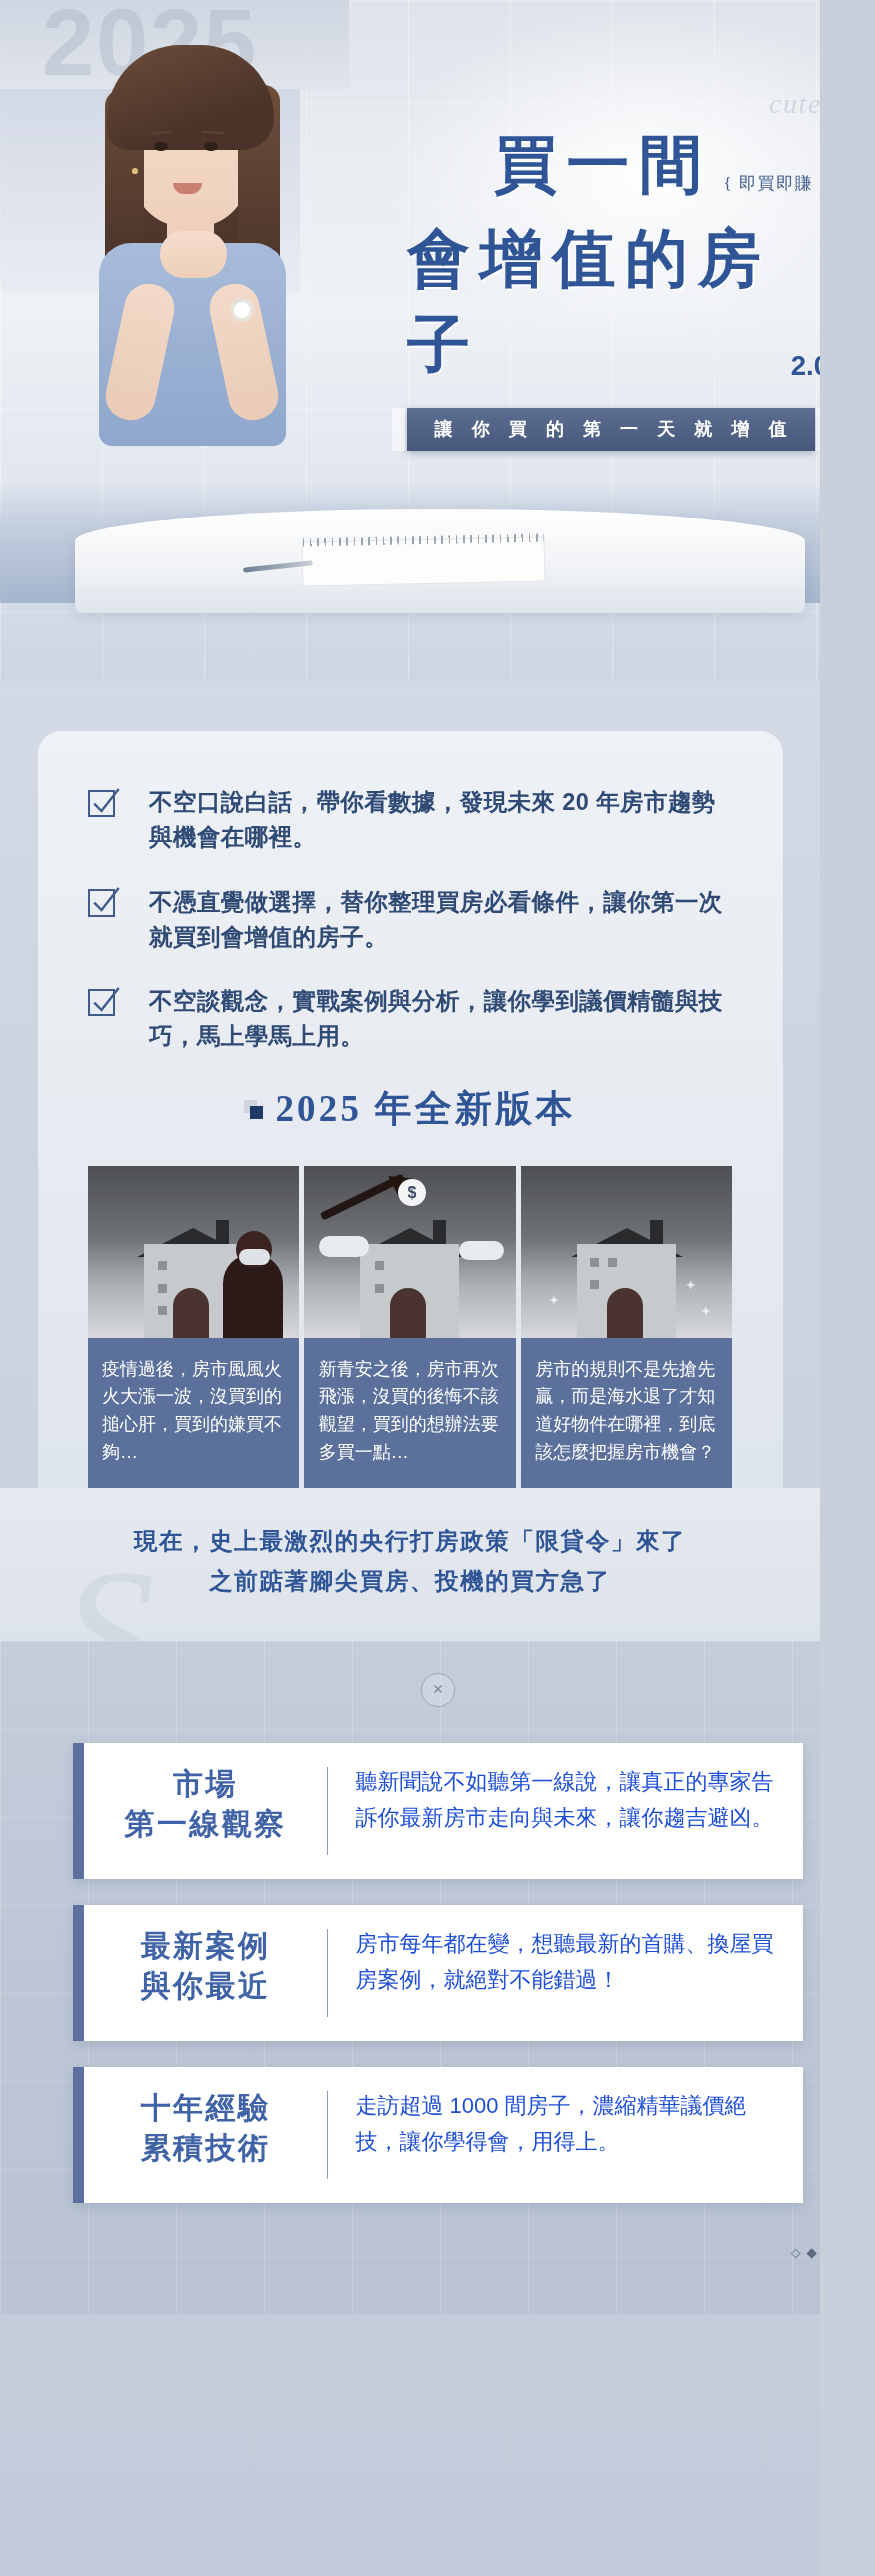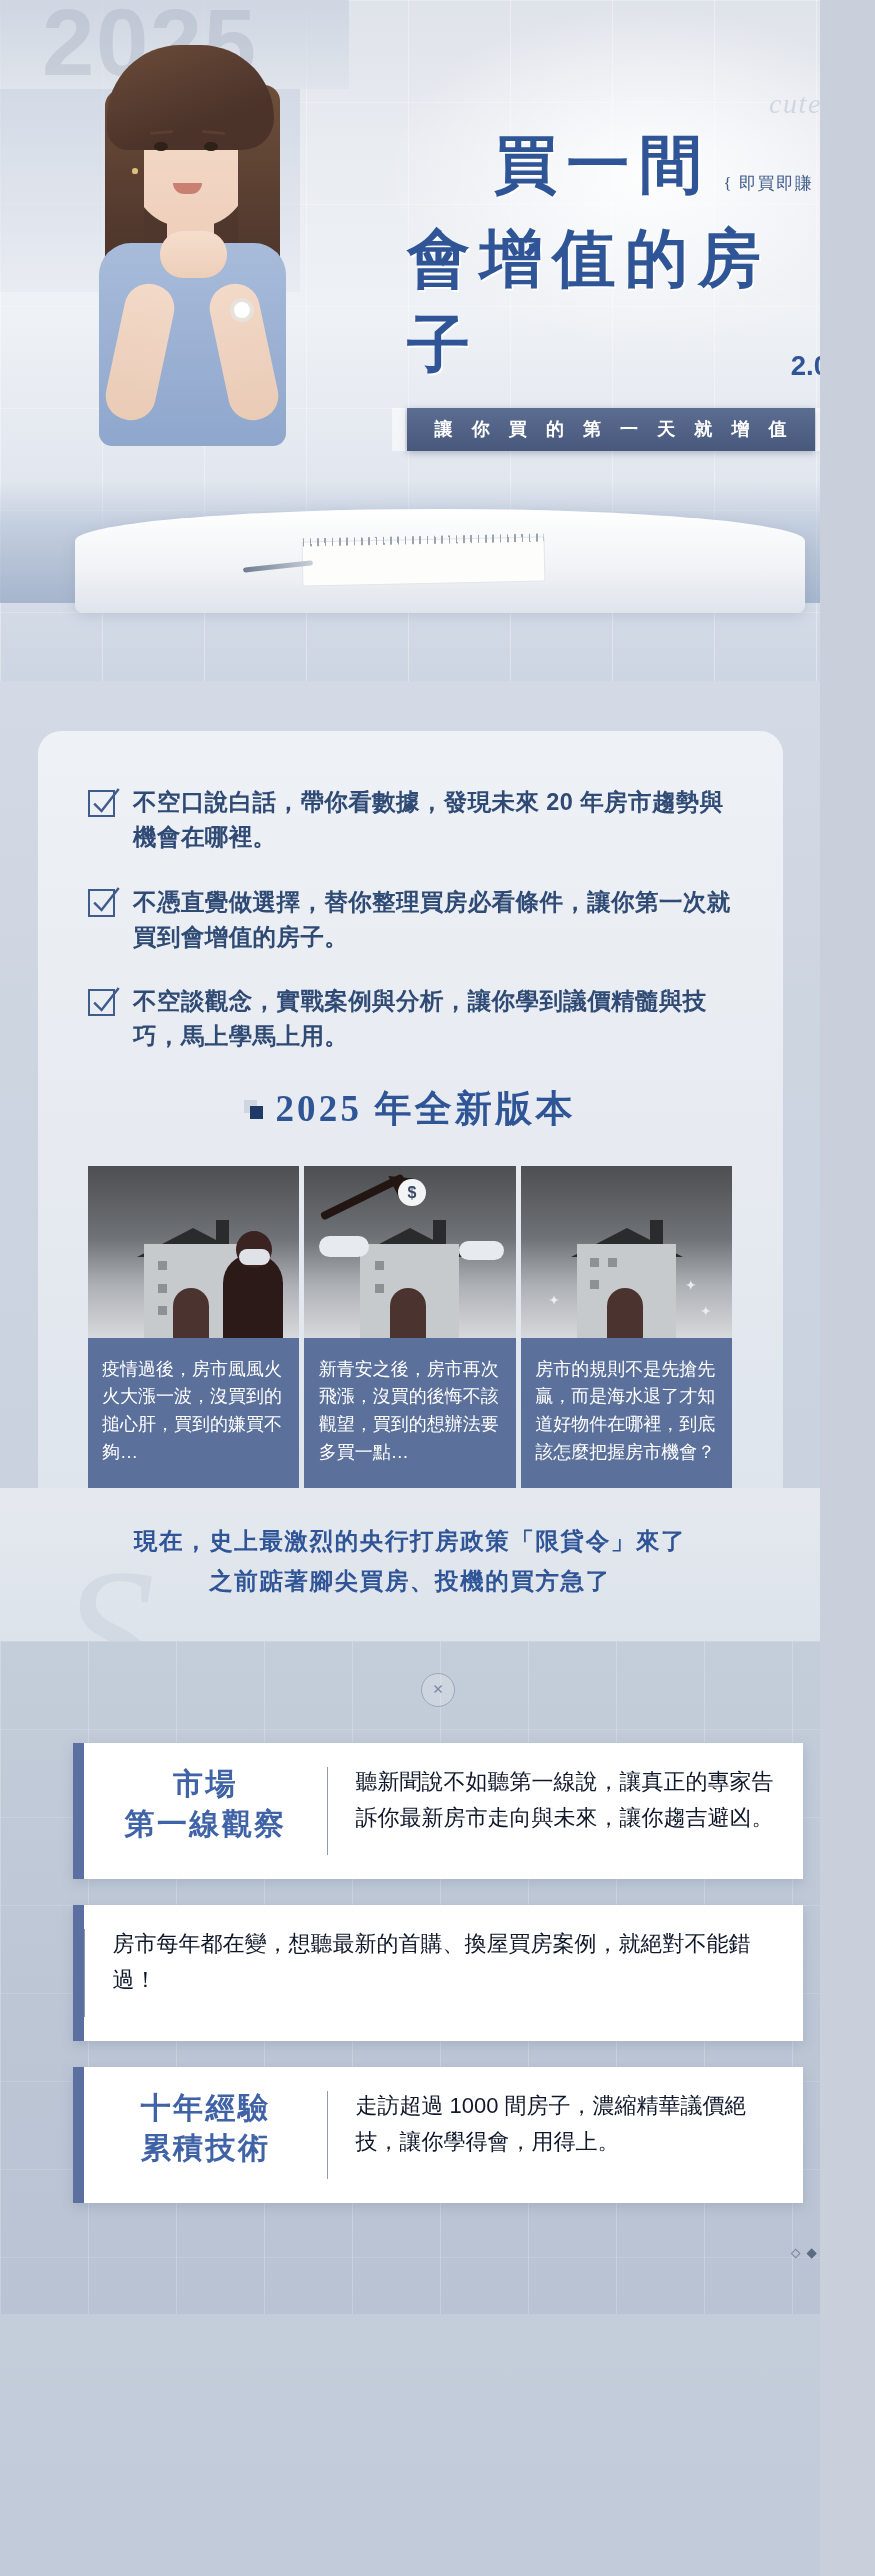--- a/index.html
+++ b/index.html
@@ -170,21 +170,21 @@
   .ht-ribbon:before { left: -14.6px; }
   .ht-ribbon:after { right: -14.6px; }
 
   
   .check-wrap {
     position: relative; margin: 50px auto 0; width: 745px;
     background: linear-gradient(180deg,#eef1f5 0%,#e7ebf1 55%,#dfe5ed 100%);
     border-radius: 23px 23px 0 0;
     padding: 54px 50px 0 50px;
   }
-  .check-item { display: flex; gap: 18px; margin-bottom: 29px; }
+  .check-item { display: flex; gap: 34px; margin-bottom: 29px; }
   .cbox {
     flex: 0 0 auto; width: 27.6px; height: 27.6px; margin-top: 4.9px; position: relative;
     border: 2px solid #3f5c8c;
   }
   .cbox svg { position: absolute; left: -3.2px; top: -8px; }
   .check-text {
     font-size: 23.5px; line-height: 1.5; color: #2f4a74; font-weight: 700;
     font-family: "Liberation Sans", "DejaVu Sans", sans-serif;
     letter-spacing: 0.4px;
   }
@@ -294,21 +294,21 @@
   }
   .frow-title {
     flex: 0 0 243px; text-align: center; padding: 21px 11.4px;
     font-size: 30px; line-height: 1.35; font-weight: 700; color: #3f63a6;
     letter-spacing: 2.4px;
     font-family: "Liberation Serif", "DejaVu Serif", serif;
   }
   .frow-sep { width: 0.8px; align-self: stretch; margin: 24px 0; background: #8e9bb2; }
   .frow-desc {
     flex: 1; padding: 21px 27.6px;
-    font-size: 22px; line-height: 1.62; color: #0f172a; font-weight: 500;
+    font-size: 22px; line-height: 1.62; color: #1d4ed8; font-weight: 500;
     font-family: "Liberation Sans", "DejaVu Sans", sans-serif;
   }
   .footer-dots {
     position: relative; display: flex; gap: 9px; justify-content: flex-end;
     padding: 21px 44px 0 0; color: #6f7d93;
   }
   .fd { width: 7.3px; height: 7.3px; transform: rotate(45deg); border: 0.8px solid #7b88a0; }
   .fd.on { background: #5d6b83; border-color: #5d6b83; }
 </style>
 </head>
@@ -477,20 +477,24 @@
     <div class="frow">
       <div class="frow-title">
         <div>市場</div>
         <div>第一線觀察</div>
       </div>
       <div class="frow-sep"></div>
       <div class="frow-desc">聽新聞說不如聽第一線說，讓真正的專家告訴你最新房市走向與未來，讓你趨吉避凶。</div>
     </div>
 
     <div class="frow">
+      <div class="frow-title">
+        <div>最新案例</div>
+        <div>與你最近</div>
+      </div>
       <div class="frow-sep"></div>
       <div class="frow-desc">房市每年都在變，想聽最新的首購、換屋買房案例，就絕對不能錯過！</div>
     </div>
 
     <div class="frow">
       <div class="frow-title">
         <div>十年經驗</div>
         <div>累積技術</div>
       </div>
       <div class="frow-sep"></div>

